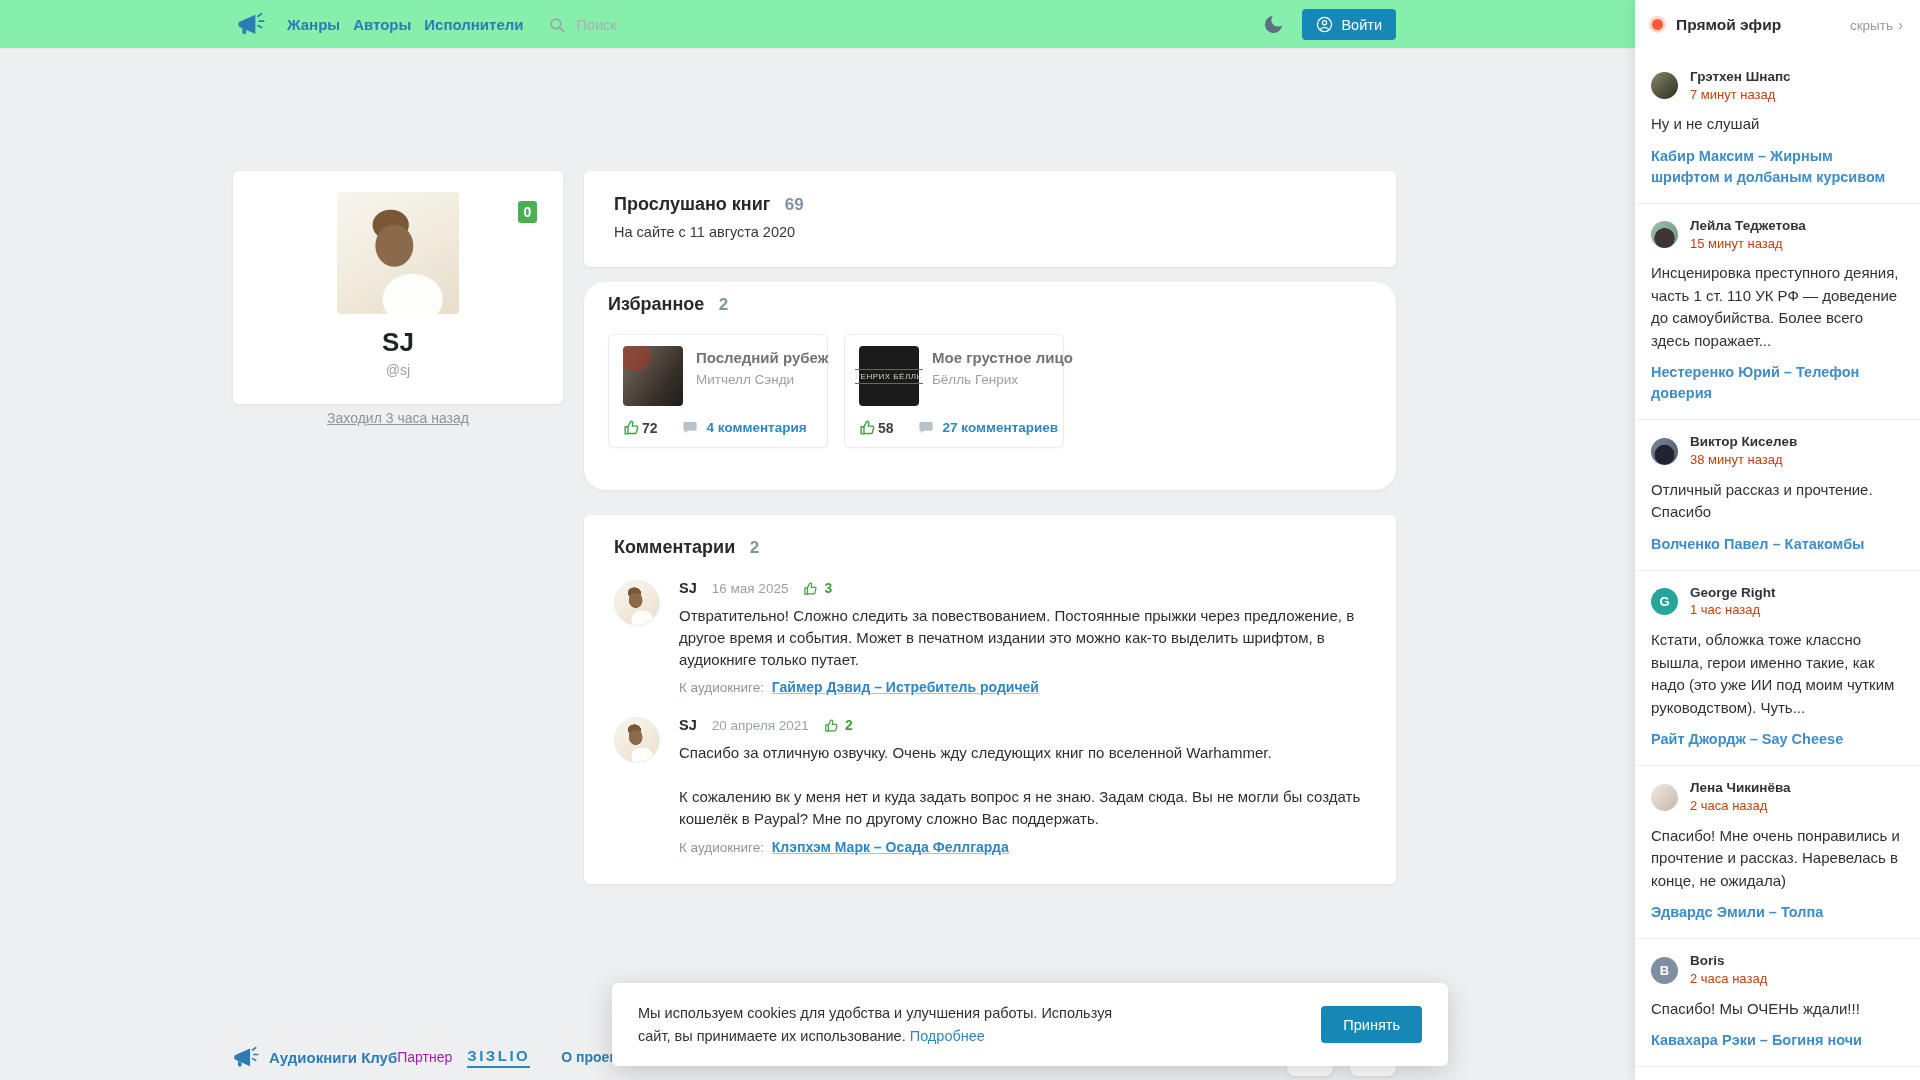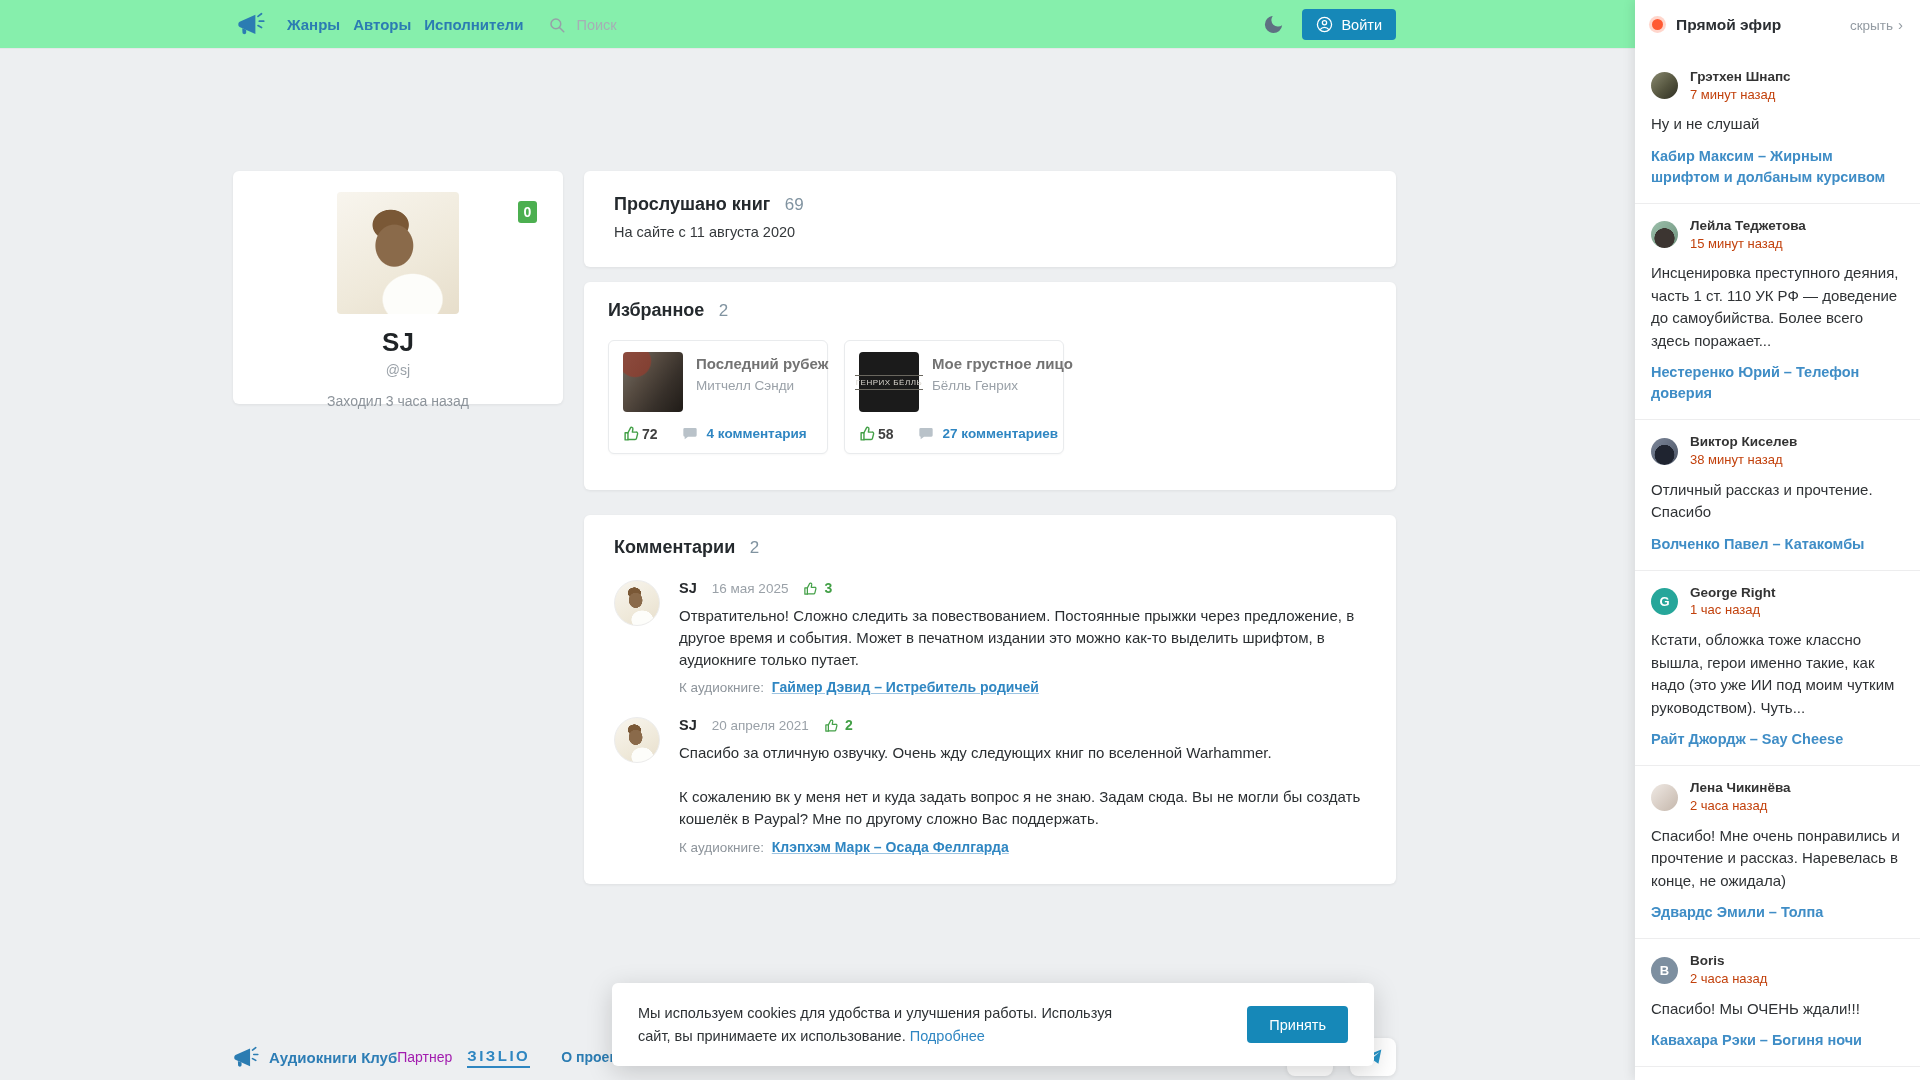--- a/index.html
+++ b/index.html
@@ -34,30 +34,30 @@
   .p-avatar{width:122px;height:122px;margin:21px auto 0;border-radius:4px;}
   .photo-avatar{background:
      radial-gradient(ellipse 40% 34% at 62% 88%, #fdfdfa 60%, rgba(255,255,255,0) 63%),
      radial-gradient(ellipse 27% 30% at 47% 44%, #8a6a4a 56%, rgba(0,0,0,0) 59%),
      radial-gradient(ellipse 25% 21% at 44% 27%, #7a5836 58%, rgba(0,0,0,0) 61%),
      linear-gradient(150deg,#f8f5ee 0%,#efe9da 60%,#e7decb 100%);}
   .p-badge{position:absolute;top:30px;right:26px;min-width:19px;height:22px;line-height:22px;
            background:#4caf50;color:#fff;font-size:14px;font-weight:700;border-radius:3px;padding:0 4px;}
   .p-name{font-size:26px;font-weight:700;color:#1f2326;margin-top:13px;}
   .p-user{font-size:14px;color:#9aa1a8;margin-top:4px;}
-  .p-seen{font-size:14px;color:#8d949b;margin-top:15px;}
+  .p-seen{font-size:14px;color:#8d949b;margin-top:32px;text-decoration:underline;}
 
   
   .stats-card{left:584px;top:171px;width:812px;height:96px;padding:23px 30px;}
   .sec-title{font-size:18px;font-weight:700;color:#24292d;}
-  .sec-count{font-size:17px;font-weight:400;color:#8093a0;margin-left:10px;}
+  .sec-count{font-size:17px;font-weight:700;color:#8093a0;margin-left:10px;}
   .since{margin-top:9px;font-size:14.5px;color:#34383b;}
 
   
-  .favs-card{left:584px;top:282px;width:812px;height:208px;padding:18px 24px 22px 24px;}
+  .favs-card{left:584px;top:282px;width:812px;height:208px;padding:12px 24px 22px 24px;border-radius:21px;}
   .fav-row{display:flex;gap:16px;margin-top:19px;}
   .book{width:220px;border:1px solid #e9ebed;border-radius:6px;padding:11px 14px;
         box-shadow:0 1px 2px rgba(0,0,0,.03);background:#fff;cursor:pointer;}
   .b-top{display:flex;gap:13px;}
   .cover{width:60px;height:60px;border-radius:4px;flex:0 0 auto;}
   .cover-1{background:
      radial-gradient(circle at 20% 15%, rgba(150,60,45,.7) 0 22%, rgba(0,0,0,0) 24%),
      linear-gradient(125deg,#767066 0%,#554a40 38%,#37302a 68%,#1f1b17 100%);}
   .cover-2{background:#1b1b1b;display:flex;flex-direction:column;align-items:center;
            justify-content:center;gap:4px;}
@@ -99,21 +99,21 @@
   .f-biblio{margin-left:15px;font-size:15px;font-weight:600;letter-spacing:2.5px;color:#2e86c1;
             border-bottom:2px solid #2e86c1;padding-bottom:2px;cursor:pointer;}
   .f-about{margin-left:31px;font-size:14px;font-weight:700;color:#2b7cb2;text-decoration:none;cursor:pointer;}
   .f-social{margin-left:auto;display:flex;gap:17px;}
   .soc-card{width:46px;height:38px;background:#fff;border-radius:8px;display:flex;align-items:center;
             justify-content:center;box-shadow:0 1px 5px rgba(0,0,0,.09);cursor:pointer;}
   .vk-glyph{font-size:15px;font-weight:800;color:#1e88c7;letter-spacing:1px;}
   .soc-card svg{width:20px;height:20px;}
 
   
-  .cookie{position:absolute;left:612px;top:983px;width:762px;height:83px;background:#fff;
+  .cookie{position:absolute;left:612px;top:983px;width:836px;height:83px;background:#fff;
           border-radius:6px;box-shadow:0 6px 26px rgba(0,0,0,.17);display:flex;align-items:center;
           padding:14px 26px;gap:26px;z-index:20;}
   .cookie-text{font-size:14.5px;line-height:1.55;color:#2e3235;width:500px;}
   .cookie-text a{color:#2f86c2;text-decoration:none;cursor:pointer;}
   .cookie-btn{margin-left:auto;background:#1688b8;color:#fff;border:none;border-radius:4px;
               height:37px;padding:0 22px;font-size:14.5px;font-weight:500;cursor:pointer;
               font-family:"Liberation Sans",sans-serif;}
 
   
   .live{position:absolute;top:0;right:0;width:285px;height:1080px;background:#fff;

